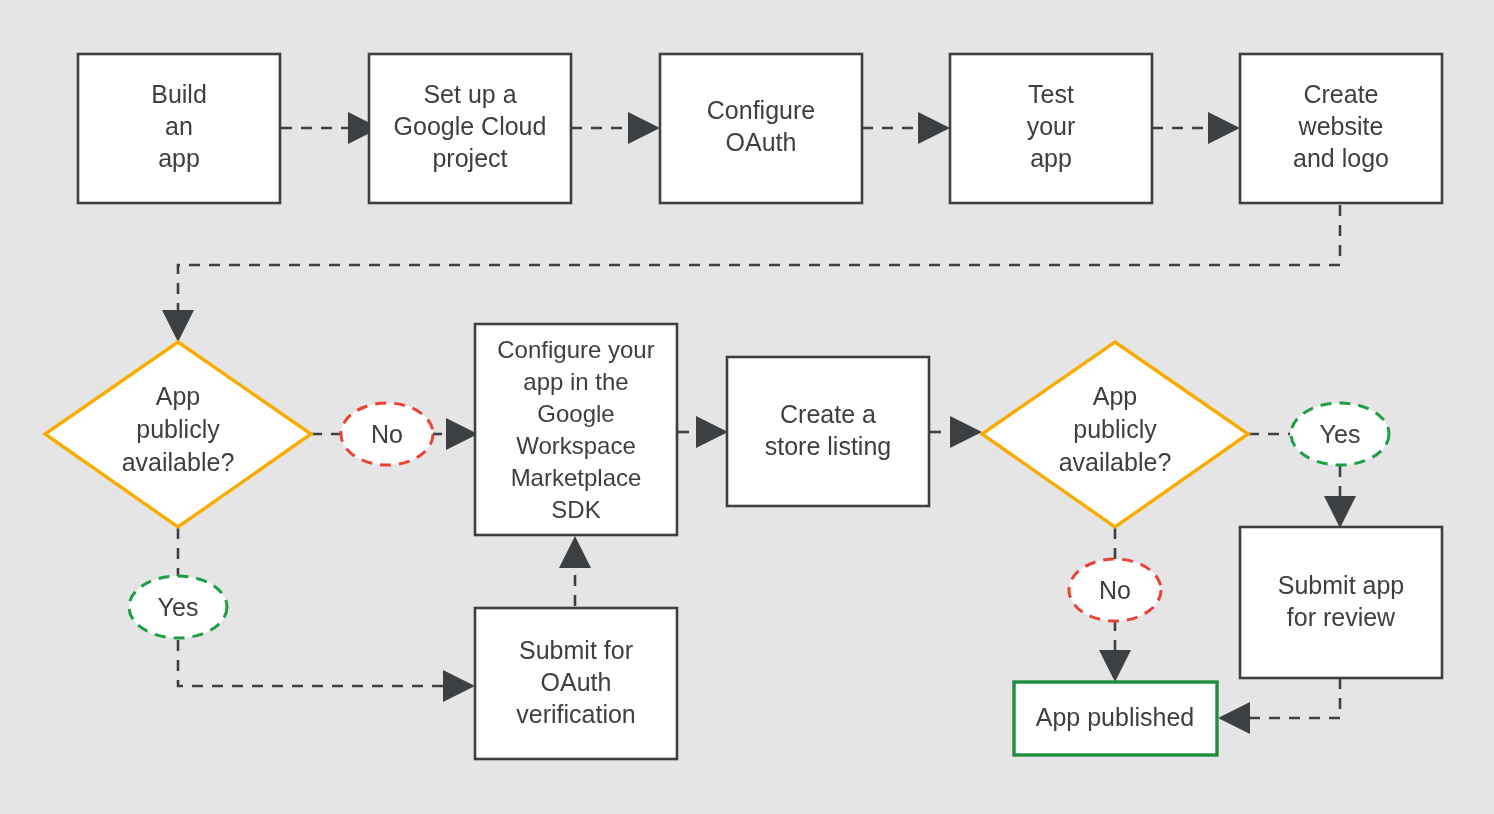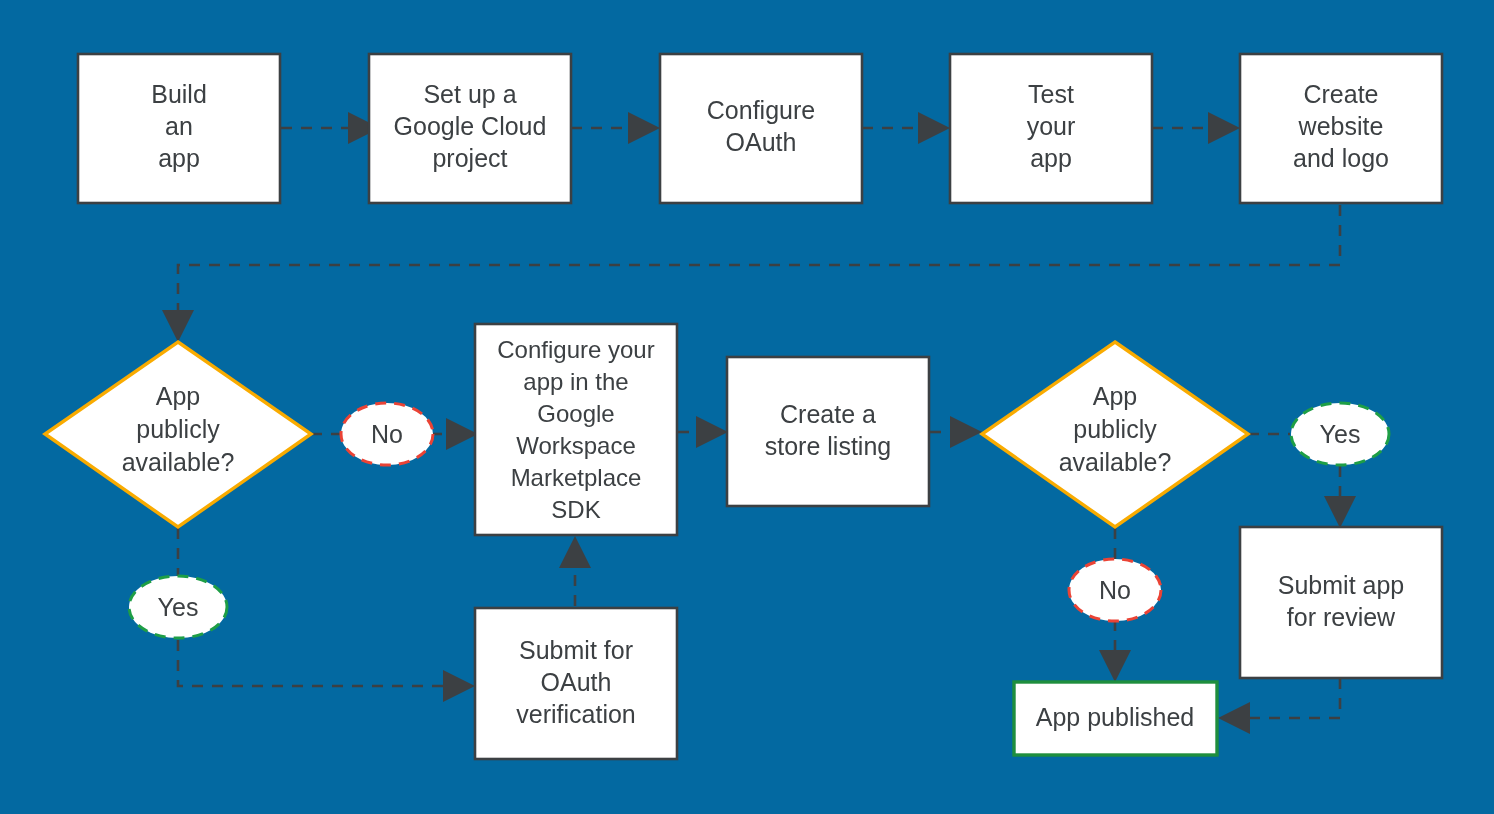--- a/index.html
+++ b/index.html
@@ -11,21 +11,21 @@
   body {
     width: 1494px;
     height: 814px;
     font-family: "Liberation Sans", sans-serif;
     overflow: hidden;
   }
   #flow-root {
     position: relative;
     width: 1494px;
     height: 814px;
-    background: #0369a1;
+    background: #e5e5e5;
   }
   svg#flow-svg {
     display: block;
     width: 1494px;
     height: 814px;
   }
   .node-box {
     fill: #ffffff;
     stroke: #3c4043;
     stroke-width: 2.6;

